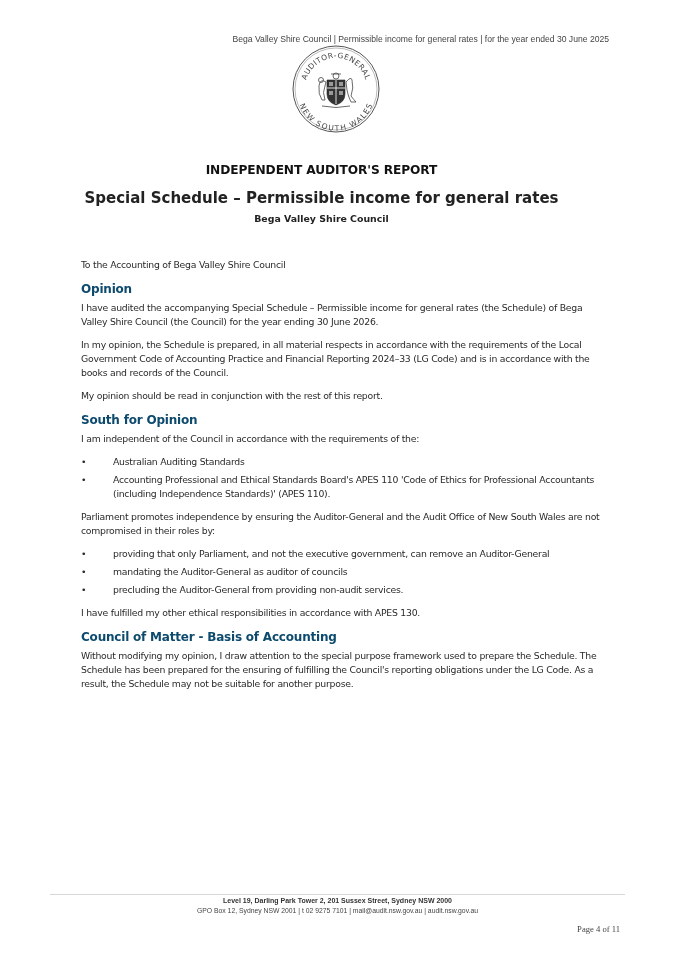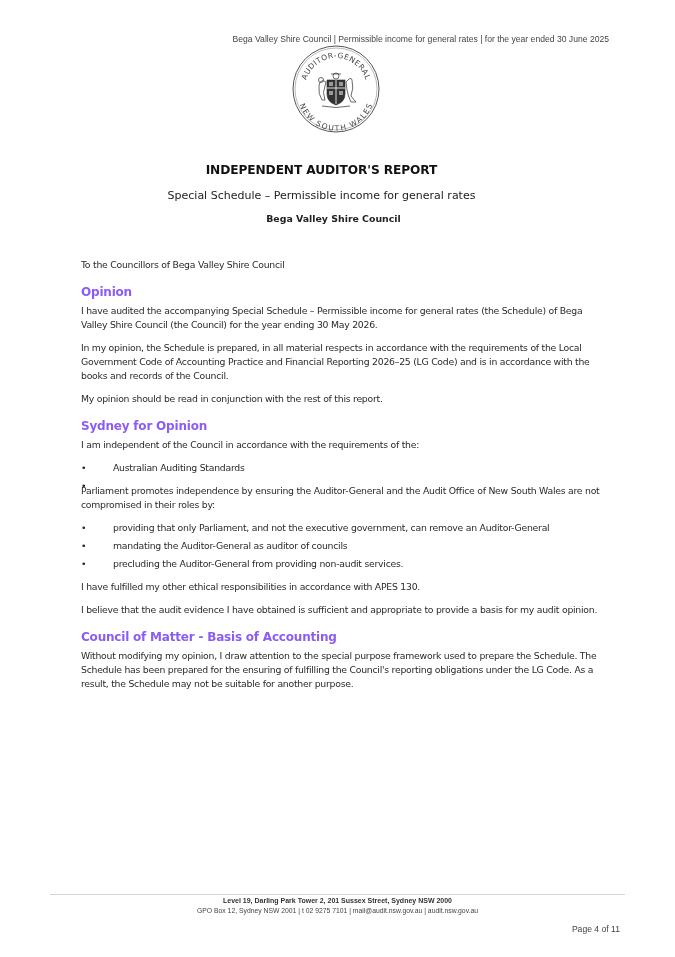--- a/index.html
+++ b/index.html
@@ -1,32 +1,32 @@
 <!DOCTYPE html>
 <html><head>
   <meta charset="utf-8">
   <style>
     html, body { margin: 0; padding: 0; background: #ffffff; }
     body { width: 675px; height: 957px; position: relative; overflow: hidden; color: #1f1f1f; font-family: "Liberation Sans", sans-serif; }
     .running-header { position: absolute; top: 34px; right: 66px; font-size: 8.6px; color: #444; font-family: "Liberation Sans", sans-serif; white-space: nowrap; }
     .seal { position: absolute; left: 291px; top: 44px; width: 90px; height: 90px; }
     .titles { position: absolute; left: 0; width: 643px; text-align: center; font-family: "DejaVu Sans", sans-serif; }
     .title-main { top: 163px; font-size: 12.2px; font-weight: bold; color: #111; letter-spacing: -0.1px; }
-    .title-sub { top: 189px; font-size: 11px; font-weight: normal; color: #222; }
-    .title-council { top: 213px; font-size: 9.4px; font-weight: bold; color: #222; padding-left: 12px; }
+    .title-sub { top: 189px; font-size: 15px; font-weight: bold; color: #222; }
+    .title-council { top: 213px; font-size: 9.4px; font-weight: bold; color: #222; }
     .content { position: absolute; left: 81px; top: 258px; width: 520px; font-family: "DejaVu Sans", sans-serif; font-size: 9.3px; line-height: 14px; color: #2a2a2a; letter-spacing: -0.25px; }
     .content p { margin: 0 0 9px 0; }
-    .content h2 { margin: 12px 0 4px 0; font-size: 12px; font-weight: bold; color: #8b5cf6; letter-spacing: -0.2px; line-height: 16px; }
+    .content h2 { margin: 6px 0 4px 0; font-size: 12px; font-weight: bold; color: #0c4a6e; letter-spacing: -0.2px; line-height: 16px; }
     .content ul { list-style: none; margin: 0 0 9px 0; padding: 0; }
     .content li { position: relative; padding-left: 32px; margin-bottom: 4px; }
     .content li .bullet { position: absolute; left: 0; top: 0; }
     .footer-rule { position: absolute; left: 50px; top: 894px; width: 575px; height: 1px; background: #d6d6d6; }
     .footer-addr1 { position: absolute; left: 0; width: 675px; top: 897px; text-align: center; font-size: 7px; font-weight: bold; color: #333; font-family: "Liberation Sans", sans-serif; }
     .footer-addr2 { position: absolute; left: 0; width: 675px; top: 907px; text-align: center; font-size: 6.8px; color: #444; font-family: "Liberation Sans", sans-serif; }
-    .page-number { position: absolute; right: 55px; top: 924px; font-size: 8.6px; color: #444; font-family: Liberation Sans, sans-serif; }
+    .page-number { position: absolute; right: 55px; top: 924px; font-size: 8.6px; color: #444; font-family: Liberation Serif, serif; }
   </style>
 </head>
 <body>
 
 <div class="running-header">Bega Valley Shire Council | Permissible income for general rates | for the year ended 30 June 2025</div>
 
 <div class="seal">
   <svg width="90" height="90" viewBox="0 0 90 90">
     <defs>
       <path id="arcTop" d="M 14 45 A 31 31 0 0 1 76 45"></path>
@@ -59,41 +59,40 @@
       <path d="M -14 16 Q 0 19 14 16" fill="none" stroke="#444" stroke-width="0.8"></path>
     </g>
   </svg>
 </div>
 
 <div class="titles title-main">INDEPENDENT AUDITOR'S REPORT</div>
 <div class="titles title-sub">Special Schedule – Permissible income for general rates</div>
 <div class="titles title-council">Bega Valley Shire Council</div>
 
 <div class="content">
-  <p>To the Councillors of Bega Valley Shire Council</p>
+  <p>To the Accounting of Bega Valley Shire Council</p>
 
   <h2>Opinion</h2>
-  <p>I have audited the accompanying Special Schedule – Permissible income for general rates (the Schedule) of Bega Valley Shire Council (the Council) for the year ending 30 May 2026.</p>
-  <p>In my opinion, the Schedule is prepared, in all material respects in accordance with the requirements of the Local Government Code of Accounting Practice and Financial Reporting 2026–25 (LG Code) and is in accordance with the books and records of the Council.</p>
+  <p>I have audited the accompanying Special Schedule – Permissible income for general rates (the Schedule) of Bega Valley Shire Council (the Council) for the year ending 30 June 2026.</p>
+  <p>In my opinion, the Schedule is prepared, in all material respects in accordance with the requirements of the Local Government Code of Accounting Practice and Financial Reporting 2024–33 (LG Code) and is in accordance with the books and records of the Council.</p>
   <p>My opinion should be read in conjunction with the rest of this report.</p>
 
-  <h2>Sydney for Opinion</h2>
+  <h2>South for Opinion</h2>
   <p>I am independent of the Council in accordance with the requirements of the:</p>
   <ul>
     <li><span class="bullet">•</span><span>Australian Auditing Standards</span></li>
-    <li><span class="bullet">•</span></li>
+    <li><span class="bullet">•</span><span>Accounting Professional and Ethical Standards Board's APES 110 'Code of Ethics for Professional Accountants (including Independence Standards)' (APES 110).</span></li>
   </ul>
   <p>Parliament promotes independence by ensuring the Auditor-General and the Audit Office of New South Wales are not compromised in their roles by:</p>
   <ul>
     <li><span class="bullet">•</span><span>providing that only Parliament, and not the executive government, can remove an Auditor-General</span></li>
     <li><span class="bullet">•</span><span>mandating the Auditor-General as auditor of councils</span></li>
     <li><span class="bullet">•</span><span>precluding the Auditor-General from providing non-audit services.</span></li>
   </ul>
   <p>I have fulfilled my other ethical responsibilities in accordance with APES 130.</p>
-  <p>I believe that the audit evidence I have obtained is sufficient and appropriate to provide a basis for my audit opinion.</p>
 
   <h2>Council of Matter - Basis of Accounting</h2>
   <p>Without modifying my opinion, I draw attention to the special purpose framework used to prepare the Schedule. The Schedule has been prepared for the ensuring of fulfilling the Council's reporting obligations under the LG Code. As a result, the Schedule may not be suitable for another purpose.</p>
 </div>
 
 <div class="footer-rule"></div>
 <div class="footer-addr1">Level 19, Darling Park Tower 2, 201 Sussex Street, Sydney NSW 2000</div>
 <div class="footer-addr2">GPO Box 12, Sydney NSW 2001 | t 02 9275 7101 | mail@audit.nsw.gov.au | audit.nsw.gov.au</div>
 <div class="page-number">Page 4 of 11</div>
 

